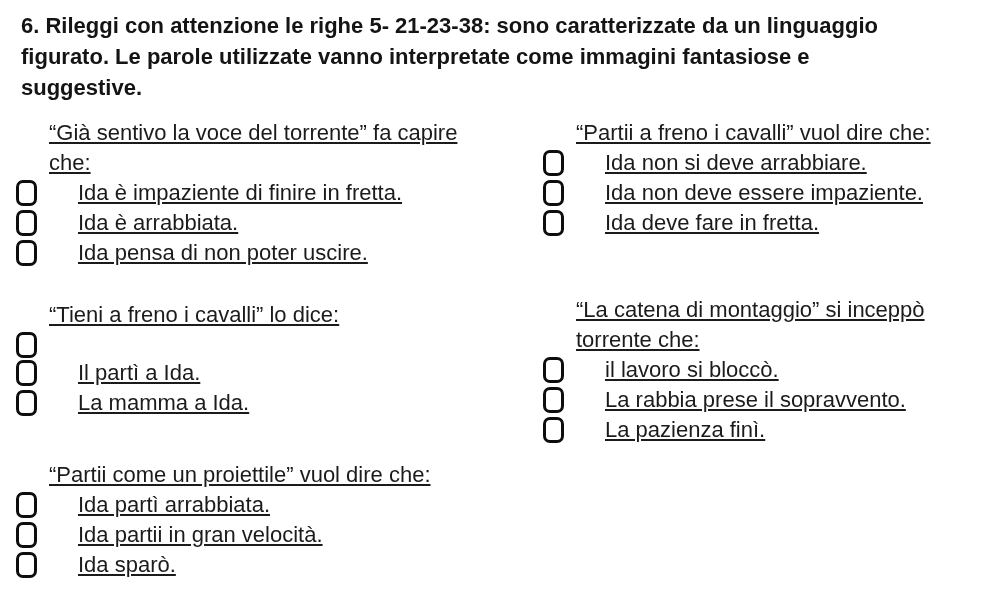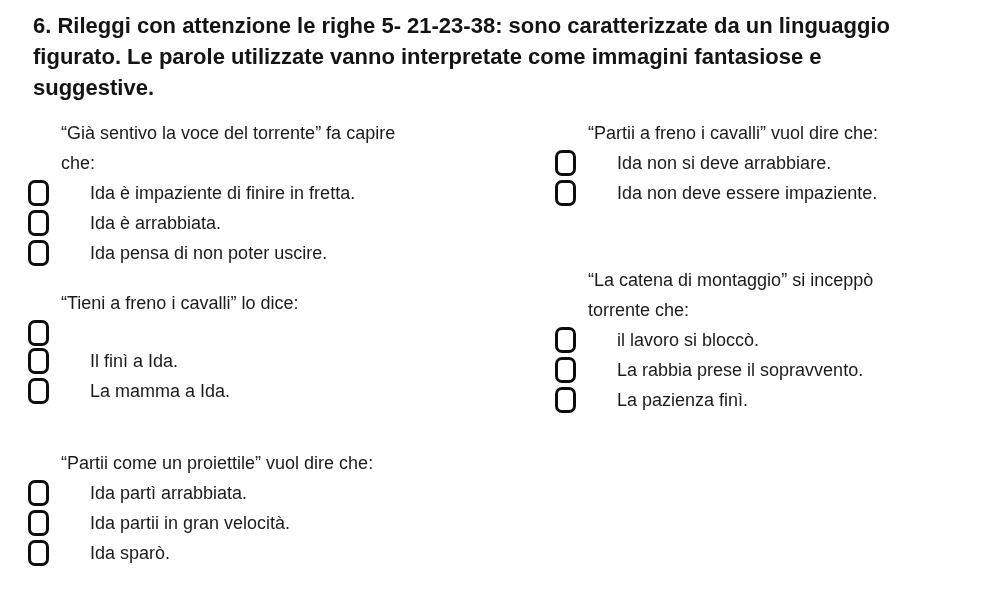--- a/index.html
+++ b/index.html
@@ -8,21 +8,21 @@
   }
   body {
     width: 996px;
     height: 607px;
     background: #ffffff;
     overflow: hidden;
     font-family: "Liberation Sans", "DejaVu Sans", sans-serif;
     color: #1b1b1b;
   }
   .page {
-    padding: 10px 15px 0 28px;
+    padding: 10px 15px 0 16px;
     box-sizing: border-box;
     width: 996px;
     height: 607px;
   }
   .title {
     margin-left: 5px;
     font-size: 22px;
     font-weight: 700;
     line-height: 31px;
     color: #141414;
@@ -36,24 +36,25 @@
   }
   .col-left {
     flex: none;
     width: 527px;
   }
   .col-right {
     flex: 1;
     min-width: 0;
   }
   .question {
-    font-size: 18px;
+    font-size: 22px;
     line-height: 30px;
+    text-decoration: underline;
   }
-  .q-left-2 { margin-top: 20px; }
+  .q-left-2 { margin-top: 32px; }
   .q-left-3 { margin-top: 42px; }
   .q-right-2 { margin-top: 57px; }
   .prompt {
     padding-left: 33px;
   }
   .p-line {
     white-space: nowrap;
   }
   .option {
     display: flex;
@@ -110,21 +111,21 @@
 
       <div class="question q-left-2">
         <div class="prompt">
           <div class="p-line">“Tieni a freno i cavalli” lo dice:</div>
         </div>
         <div class="option">
           <span class="checkbox"></span>
         </div>
         <div class="option">
           <span class="checkbox"></span>
-          <span class="option-label">Il finì a Ida.</span>
+          <span class="option-label">Il partì a Ida.</span>
         </div>
         <div class="option">
           <span class="checkbox"></span>
           <span class="option-label">La mamma a Ida.</span>
         </div>
       </div>
 
       <div class="question q-left-3">
         <div class="prompt">
           <div class="p-line">“Partii come un proiettile” vuol dire che:</div>
@@ -152,20 +153,24 @@
           <div class="p-line">“Partii a freno i cavalli” vuol dire che:</div>
         </div>
         <div class="option">
           <span class="checkbox"></span>
           <span class="option-label">Ida non si deve arrabbiare.</span>
         </div>
         <div class="option">
           <span class="checkbox"></span>
           <span class="option-label">Ida non deve essere impaziente.</span>
         </div>
+        <div class="option">
+          <span class="checkbox"></span>
+          <span class="option-label">Ida deve fare in fretta.</span>
+        </div>
       </div>
 
       <div class="question q-right-2">
         <div class="prompt">
           <div class="p-line">“La catena di montaggio” si inceppò</div>
           <div class="p-line">torrente che:</div>
         </div>
         <div class="option">
           <span class="checkbox"></span>
           <span class="option-label">il lavoro si bloccò.</span>

